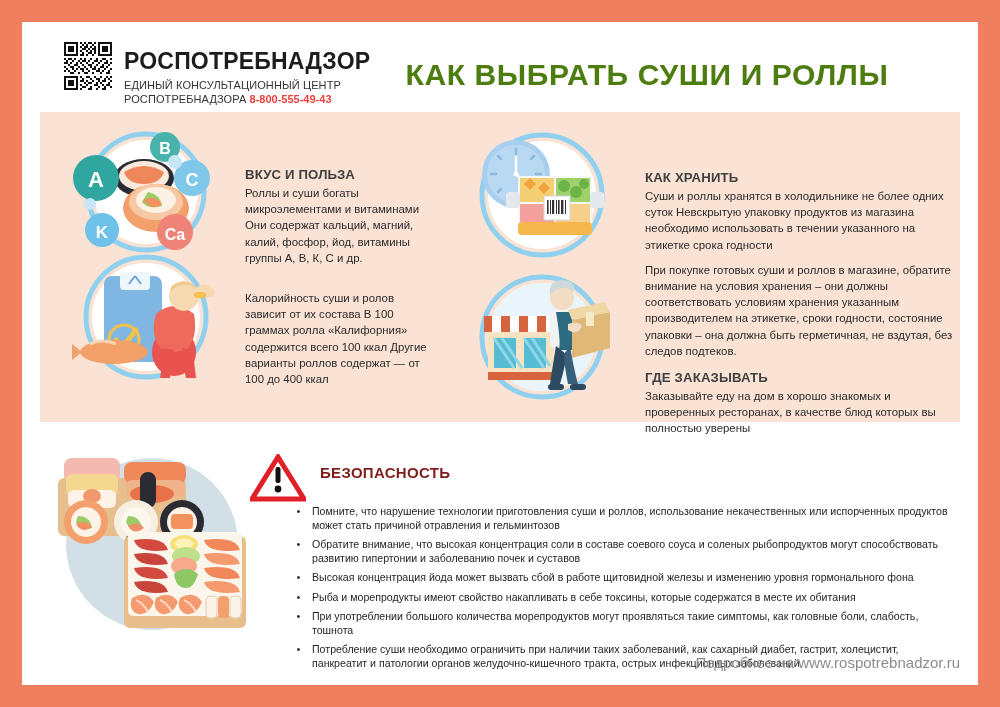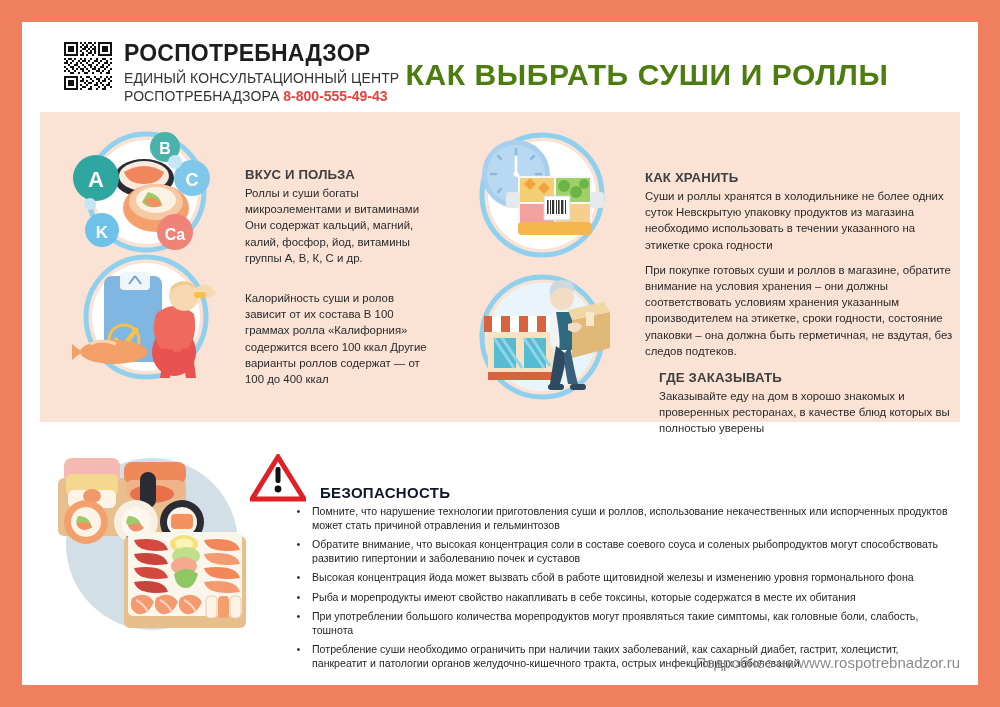--- a/index.html
+++ b/index.html
@@ -30,23 +30,24 @@
     background:#ffffff;
     position:relative;
     flex:0 0 auto;
   }
   .qr svg{display:block;}
   .logo-text{padding-top:2px;}
   .brand{
     font-size:23px;font-weight:bold;letter-spacing:.2px;
     color:#1d1d1d;line-height:1;
     font-family:"Liberation Sans", sans-serif;
+    margin-top:8px;
   }
   .brand-sub{
-    font-size:14px;color:#333;line-height:1.28;margin-top:5px;
+    font-size:11px;color:#333;line-height:1.28;margin-top:5px;
     letter-spacing:.1px;
   }
   .phone{color:#e8413c;font-weight:bold;letter-spacing:0;}
   .main-title{
     position:absolute;left:330px;top:36px;width:590px;
     text-align:center;
     font-size:30px;font-weight:bold;
     color:#4d7c0f;
     letter-spacing:.6px;
     font-family:"Liberation Sans", sans-serif;
@@ -68,30 +69,30 @@
   }
   .block-body{
     font-size:11.4px;color:#2a2a2a;line-height:1.42;
   }
   .block-body p{margin:0 0 9px 0;}
   .block-body p:last-child{margin-bottom:0;}
 
   .txt-taste{position:absolute;left:205px;top:55px;width:190px;}
   .txt-cal{position:absolute;left:205px;top:178px;width:190px;}
   .txt-store{position:absolute;left:205px;top:58px;width:310px;}
-  .txt-order{position:absolute;left:219px;top:258px;width:310px;}
+  .txt-order{position:absolute;left:205px;top:258px;width:310px;}
 
   
   .safety{
     position:absolute;left:0;top:410px;width:956px;height:253px;
   }
   .warn-tri{position:absolute;left:228px;top:22px;}
   .safety-title{
-    position:absolute;left:298px;top:52px;
-    font-size:15px;font-weight:bold;color:#0f172a;letter-spacing:.3px;
+    position:absolute;left:298px;top:32px;
+    font-size:15px;font-weight:bold;color:#7f1d1d;letter-spacing:.3px;
   }
   .bullets{
     position:absolute;left:272px;top:72px;width:660px;
     font-size:10.6px;color:#1f1f1f;line-height:1.33;
   }
   .bullet{
     display:flex;gap:9px;margin-bottom:5px;
   }
   .bullet .dot{
     flex:0 0 auto;width:9px;text-align:center;

